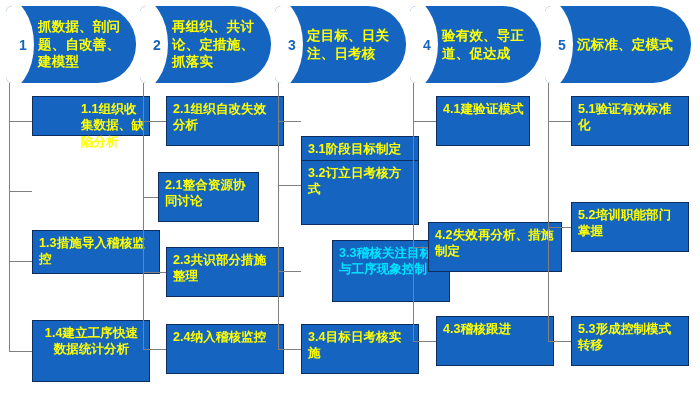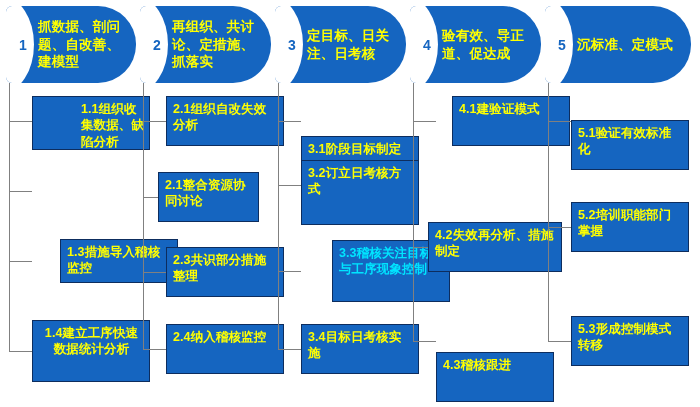--- a/index.html
+++ b/index.html
@@ -80,24 +80,24 @@
 
 <div id="stage">
 
 <div class="phase-banner" style="left: 6px; top: 6px; width: 130px;">
       <div class="banner-notch"></div>
       <div class="banner-num">1</div>
       <div class="banner-text">抓数据、剖问题、自改善、建模型</div>
     </div>
     <div class="v-line" style="left: 9px; top: 83px; height: 268px;"></div>
     <div class="h-line" style="left: 9px; top: 121px; width: 23px;"></div>
-    <div class="task-box" style="left: 32px; top: 96px; width: 118px; height: 54px; padding-left: 48px;">1.1组织收集数据、缺陷分析</div>
+    <div class="task-box" style="left: 32px; top: 96px; width: 118px; height: 40px; padding-left: 48px;">1.1组织收集数据、缺陷分析</div>
     <div class="h-line" style="left: 9px; top: 191px; width: 23px;"></div>
     <div class="h-line" style="left: 9px; top: 261px; width: 23px;"></div>
-    <div class="task-box" style="left: 32px; top: 239px; width: 118px; height: 44px; margin-left: 28px;">1.3措施导入稽核监控</div>
+    <div class="task-box" style="left: 32px; top: 230px; width: 128px; height: 44px;">1.3措施导入稽核监控</div>
     <div class="h-line" style="left: 9px; top: 351px; width: 23px;"></div>
     <div class="task-box" style="left: 32px; top: 320px; width: 118px; height: 62px; text-align: center;">1.4建立工序快速数据统计分析</div>
     <div class="phase-banner" style="left: 140px; top: 6px; width: 131px;">
       <div class="banner-notch"></div>
       <div class="banner-num">2</div>
       <div class="banner-text">再组织、共讨论、定措施、抓落实</div>
     </div>
     <div class="v-line" style="left: 143px; top: 83px; height: 266px;"></div>
     <div class="h-line" style="left: 143px; top: 121px; width: 23px;"></div>
     <div class="task-box" style="left: 166px; top: 96px; width: 118px; height: 50px;">2.1组织自改失效分析</div>
@@ -121,30 +121,30 @@
     <div class="task-box cyan" style="left: 301px; top: 240px; width: 118px; height: 62px; margin-left: 31px;">3.3稽核关注目标与工序现象控制</div>
     <div class="h-line" style="left: 278px; top: 349px; width: 23px;"></div>
     <div class="task-box" style="left: 301px; top: 324px; width: 118px; height: 50px;">3.4目标日考核实施</div>
     <div class="phase-banner" style="left: 410px; top: 6px; width: 131px;">
       <div class="banner-notch"></div>
       <div class="banner-num">4</div>
       <div class="banner-text">验有效、导正道、促达成</div>
     </div>
     <div class="v-line" style="left: 413px; top: 83px; height: 258px;"></div>
     <div class="h-line" style="left: 413px; top: 121px; width: 23px;"></div>
-    <div class="task-box" style="left: 436px; top: 96px; width: 118px; height: 50px; margin-left: 16px;">4.1建验证模式</div>
+    <div class="task-box" style="left: 436px; top: 96px; width: 94px; height: 50px;">4.1建验证模式</div>
     <div class="h-line" style="left: 413px; top: 247px; width: 23px;"></div>
     <div class="task-box" style="left: 428px; top: 222px; width: 134px; height: 50px;">4.2失效再分析、措施制定</div>
     <div class="h-line" style="left: 413px; top: 341px; width: 23px;"></div>
-    <div class="task-box" style="left: 436px; top: 316px; width: 118px; height: 50px; margin-top: 36px;">4.3稽核跟进</div>
+    <div class="task-box" style="left: 436px; top: 316px; width: 118px; height: 50px;">4.3稽核跟进</div>
     <div class="phase-banner" style="left: 545px; top: 6px; width: 146px;">
       <div class="banner-notch"></div>
       <div class="banner-num">5</div>
       <div class="banner-text">沉标准、定模式</div>
     </div>
     <div class="v-line" style="left: 548px; top: 83px; height: 258px;"></div>
     <div class="h-line" style="left: 548px; top: 121px; width: 23px;"></div>
-    <div class="task-box" style="left: 571px; top: 96px; width: 118px; height: 50px; margin-top: 24px;">5.1验证有效标准化</div>
+    <div class="task-box" style="left: 571px; top: 96px; width: 118px; height: 50px;">5.1验证有效标准化</div>
     <div class="h-line" style="left: 548px; top: 227px; width: 23px;"></div>
     <div class="task-box" style="left: 571px; top: 202px; width: 118px; height: 50px;">5.2培训职能部门掌握</div>
     <div class="h-line" style="left: 548px; top: 341px; width: 23px;"></div>
     <div class="task-box" style="left: 571px; top: 316px; width: 118px; height: 50px;">5.3形成控制模式转移</div>
   </div>
 
 </body></html>

